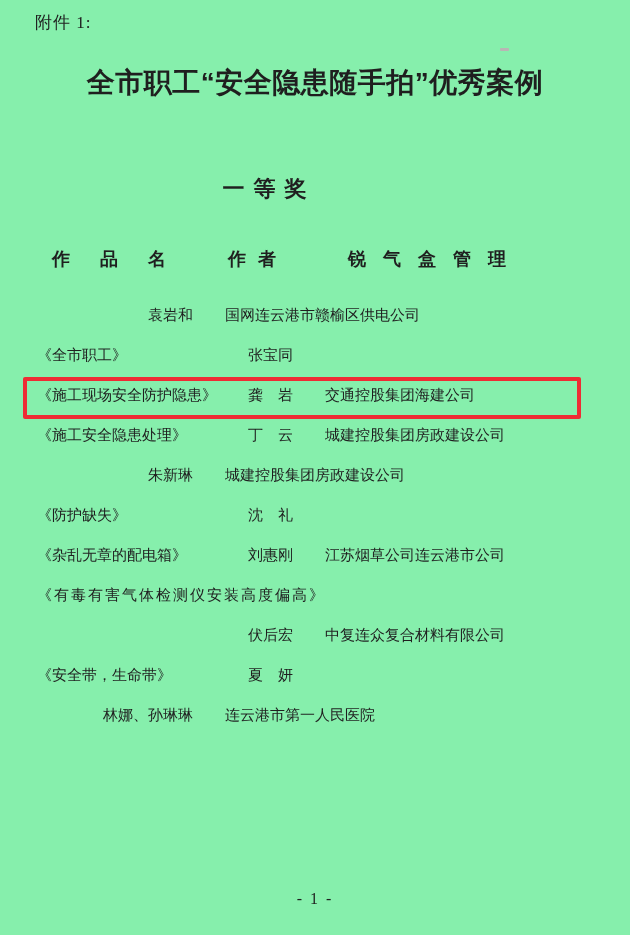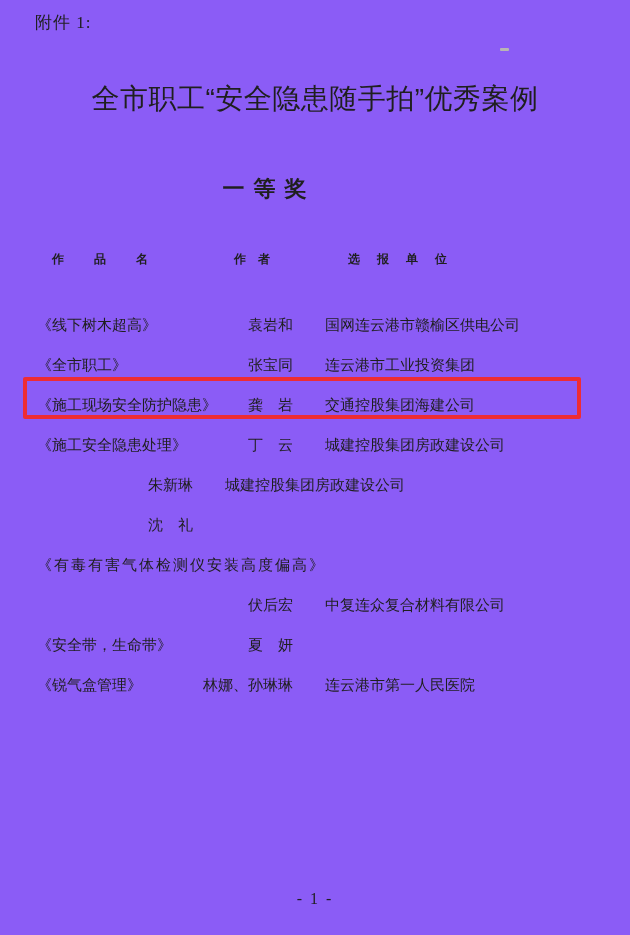--- a/index.html
+++ b/index.html
@@ -5,41 +5,41 @@
   html, body {
     margin: 0;
     padding: 0;
     background: #ffffff;
   }
   .page {
     position: relative;
     width: 630px;
     height: 935px;
     margin: 0 auto;
-    background: #8b5cf6;
+    background: #86efac;
     color: #1f1f1f;
     font-family: "Liberation Serif", serif;
     overflow: hidden;
   }
   .attachment {
     position: absolute;
     top: 11px;
     left: 35px;
     font-size: 17px;
     letter-spacing: 1px;
   }
   .doc-title {
     position: absolute;
-    top: 80px;
+    top: 64px;
     left: 0;
     width: 100%;
     margin: 0;
     text-align: center;
     font-family: "Liberation Sans", sans-serif;
-    font-weight: normal;
+    font-weight: bold;
     font-size: 28px;
     letter-spacing: 0.5px;
   }
   .section-heading {
     position: absolute;
     top: 174px;
     left: 0;
     width: 100%;
     margin: 0;
     text-align: center;
@@ -57,22 +57,22 @@
     font-size: 15px;
   }
   .hrow {
     display: grid;
     grid-template-columns: 156px 100px auto;
     padding-left: 37px;
     height: 28px;
     align-items: center;
     font-family: Liberation Mono, monospace;
     font-weight: bold;
-    font-size: 12px;
-    margin-bottom: 32px;
+    font-size: 18px;
+    margin-bottom: 22px;
   }
   .hc1 { padding-left: 15px; letter-spacing: 30px; white-space: nowrap; }
   .hc2 { padding-left: 30px; letter-spacing: 12px; white-space: nowrap; text-align: center; }
   .hc3 { padding-left: 55px; letter-spacing: 17px; white-space: nowrap; }
   .row {
     display: grid;
     grid-template-columns: 156px 100px auto;
     padding-left: 37px;
     height: 40px;
     align-items: center;
@@ -137,73 +137,76 @@
 
   <h1 class="doc-title">全市职工“安全隐患随手拍”优秀案例</h1>
 
   <h2 class="section-heading">一等奖</h2>
 
   <div class="awards-table">
 
     <div class="hrow">
       <span class="hc1">作品名</span>
       <span class="hc2">作者</span>
-      <span class="hc3">选报单位</span>
-    </div>
-
-    <div class="row">
-      <span class="c1">《线下树木超高》</span>
+      <span class="hc3">锐气盒管理</span>
+    </div>
+
+    <div class="row">
       <span class="c2">袁岩和</span>
       <span class="c3">国网连云港市赣榆区供电公司</span>
     </div>
 
     <div class="row">
       <span class="c1">《全市职工》</span>
       <span class="c2">张宝同</span>
-      <span class="c3">连云港市工业投资集团</span>
     </div>
 
     <div class="row">
       <span class="c1">《施工现场安全防护隐患》</span>
       <span class="c2">龚　岩</span>
       <span class="c3">交通控股集团海建公司</span>
     </div>
 
     <div class="row">
       <span class="c1">《施工安全隐患处理》</span>
       <span class="c2">丁　云</span>
       <span class="c3">城建控股集团房政建设公司</span>
     </div>
 
     <div class="row">
       <span class="c2">朱新琳</span>
       <span class="c3">城建控股集团房政建设公司</span>
     </div>
 
     <div class="row">
+      <span class="c1">《防护缺失》</span>
       <span class="c2">沈　礼</span>
     </div>
 
+    <div class="row">
+      <span class="c1">《杂乱无章的配电箱》</span>
+      <span class="c2">刘惠刚</span>
+      <span class="c3">江苏烟草公司连云港市公司</span>
+    </div>
 
     <div class="row-tall">
       <div class="line1">《有毒有害气体检测仪安装高度偏高》</div>
       <div class="line2">
         <span class="c1"></span>
         <span class="c2">伏后宏</span>
         <span class="c3">中复连众复合材料有限公司</span>
       </div>
     </div>
 
     <div class="row">
       <span class="c1">《安全带，生命带》</span>
       <span class="c2">夏　妍</span>
     </div>
 
     <div class="row">
-      <span class="c1">《锐气盒管理》</span>
       <span class="c2">林娜、孙琳琳</span>
       <span class="c3">连云港市第一人民医院</span>
     </div>
 
   </div>
 
   <div class="hl-box" style="border-color: rgb(238, 44, 52);"></div>
 
   <div class="page-number">- 1 -</div>
 

